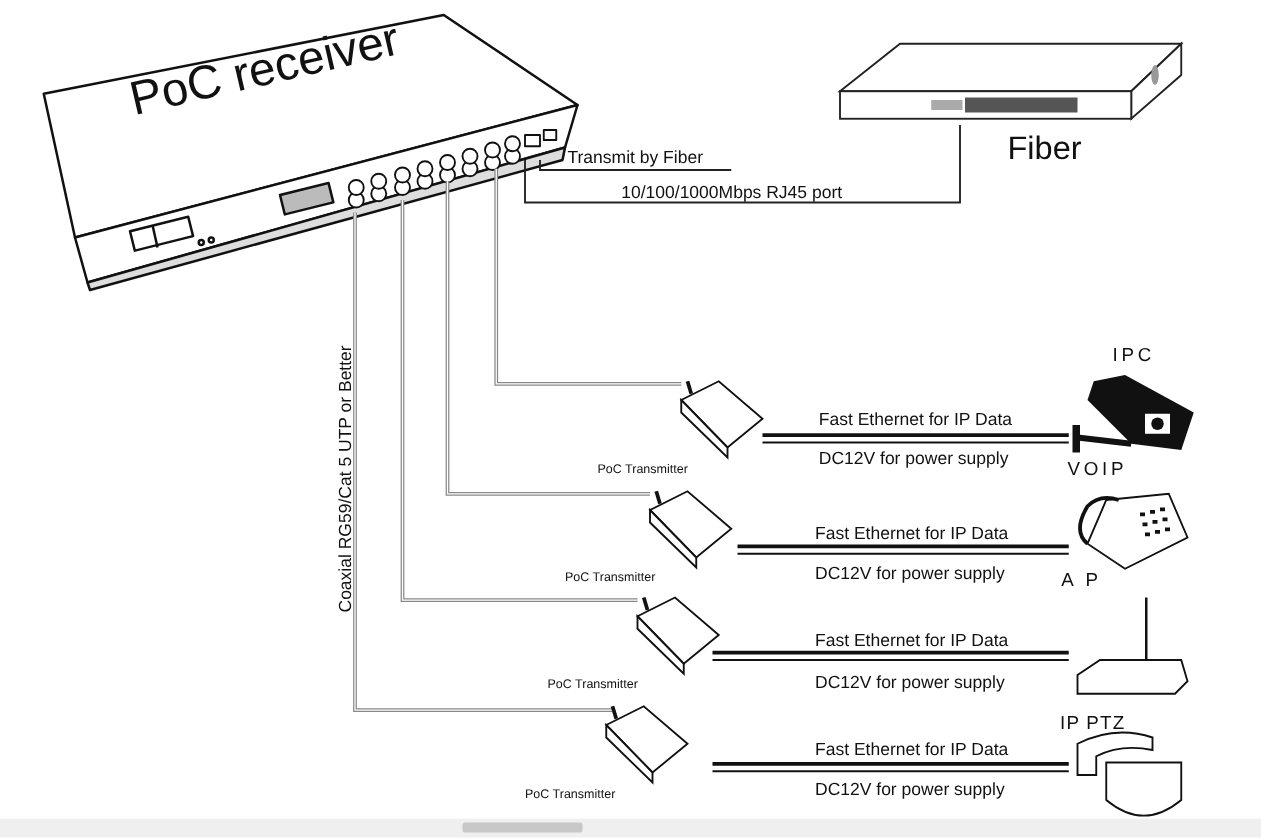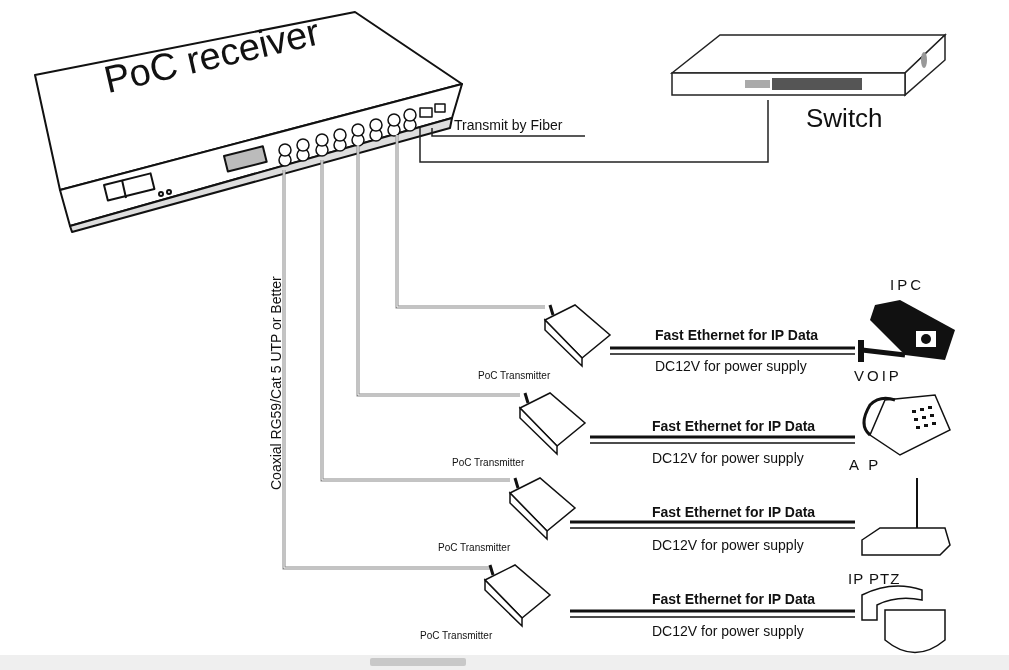--- a/index.html
+++ b/index.html
@@ -4,21 +4,21 @@
 <style>
   html, body { margin:0; padding:0; background:#fff; }
   body { width:1009px; height:670px; position:relative; overflow:hidden; font-family:"Liberation Sans", sans-serif; color:#111; }
   #stage { position:absolute; left:0; top:0; width:1009px; height:655px; }
   .lbl { position:absolute; white-space:nowrap; font-family:"Liberation Sans", sans-serif; color:#111; }
   .poc-title { left:100px; top:60px; font-size:38px; transform:rotate(-13deg); transform-origin:left top; }
   .switch-title { left:806px; top:103px; font-size:26px; }
   .fiber { left:454px; top:117px; font-size:14px; }
   .rj45 { left:497px; top:145px; font-size:14px; }
   .cable-vert { left:268px; top:490px; font-size:14px; transform:rotate(-90deg); transform-origin:left top; }
-  .fe { font-size:14px;font-weight:bold; }
+  .fe { font-size:14px; }
   .dc { font-size:14px; }
   .tx { font-size:10px; }
   .dev { font-size:15px; letter-spacing:3px; }
   #scroll-strip { position:absolute; left:0; top:655px; width:1009px; height:15px; background:#efefef; }
   #scroll-thumb { position:absolute; left:370px; top:658px; width:96px; height:8px; background:#c8c8c8; border-radius:2px; }
 </style>
 </head>
 <body>
 
 <div id="stage">
@@ -140,22 +140,23 @@
     <line x1="917" y1="478" x2="917" y2="535" stroke-width="2"></line>
     <polygon points="862,540 880,528 945,528 950,545 940,555 862,555"></polygon>
   </g>
   <g fill="#fff" stroke="#111" stroke-width="1.5">
     <path d="M862,595 q30,-15 60,-5 l0,10 q-25,-5 -45,5 l0,15 l-15,0 z"></path>
     <path d="M885,610 h60 v30 q-30,25 -60,0 z"></path>
   </g>
 </svg>
 
 <div class="lbl poc-title">PoC receiver</div>
-<div class="lbl switch-title">Switch</div>
+<div class="lbl switch-title">Fiber</div>
 <div class="lbl fiber">Transmit by Fiber</div>
+<div class="lbl rj45">10/100/1000Mbps RJ45 port</div>
 <div class="lbl cable-vert">Coaxial RG59/Cat 5 UTP or Better</div>
 
 <div class="lbl dev" style="left:890px;top:276px">IPC</div>
 <div class="lbl fe" style="left:655px;top:327px">Fast Ethernet for IP Data</div>
 <div class="lbl dc" style="left:655px;top:358px">DC12V for power supply</div>
 <div class="lbl tx" style="left:478px;top:370px">PoC Transmitter</div>
 
 <div class="lbl dev" style="left:854px;top:367px">VOIP</div>
 <div class="lbl fe" style="left:652px;top:418px">Fast Ethernet for IP Data</div>
 <div class="lbl dc" style="left:652px;top:450px">DC12V for power supply</div>

